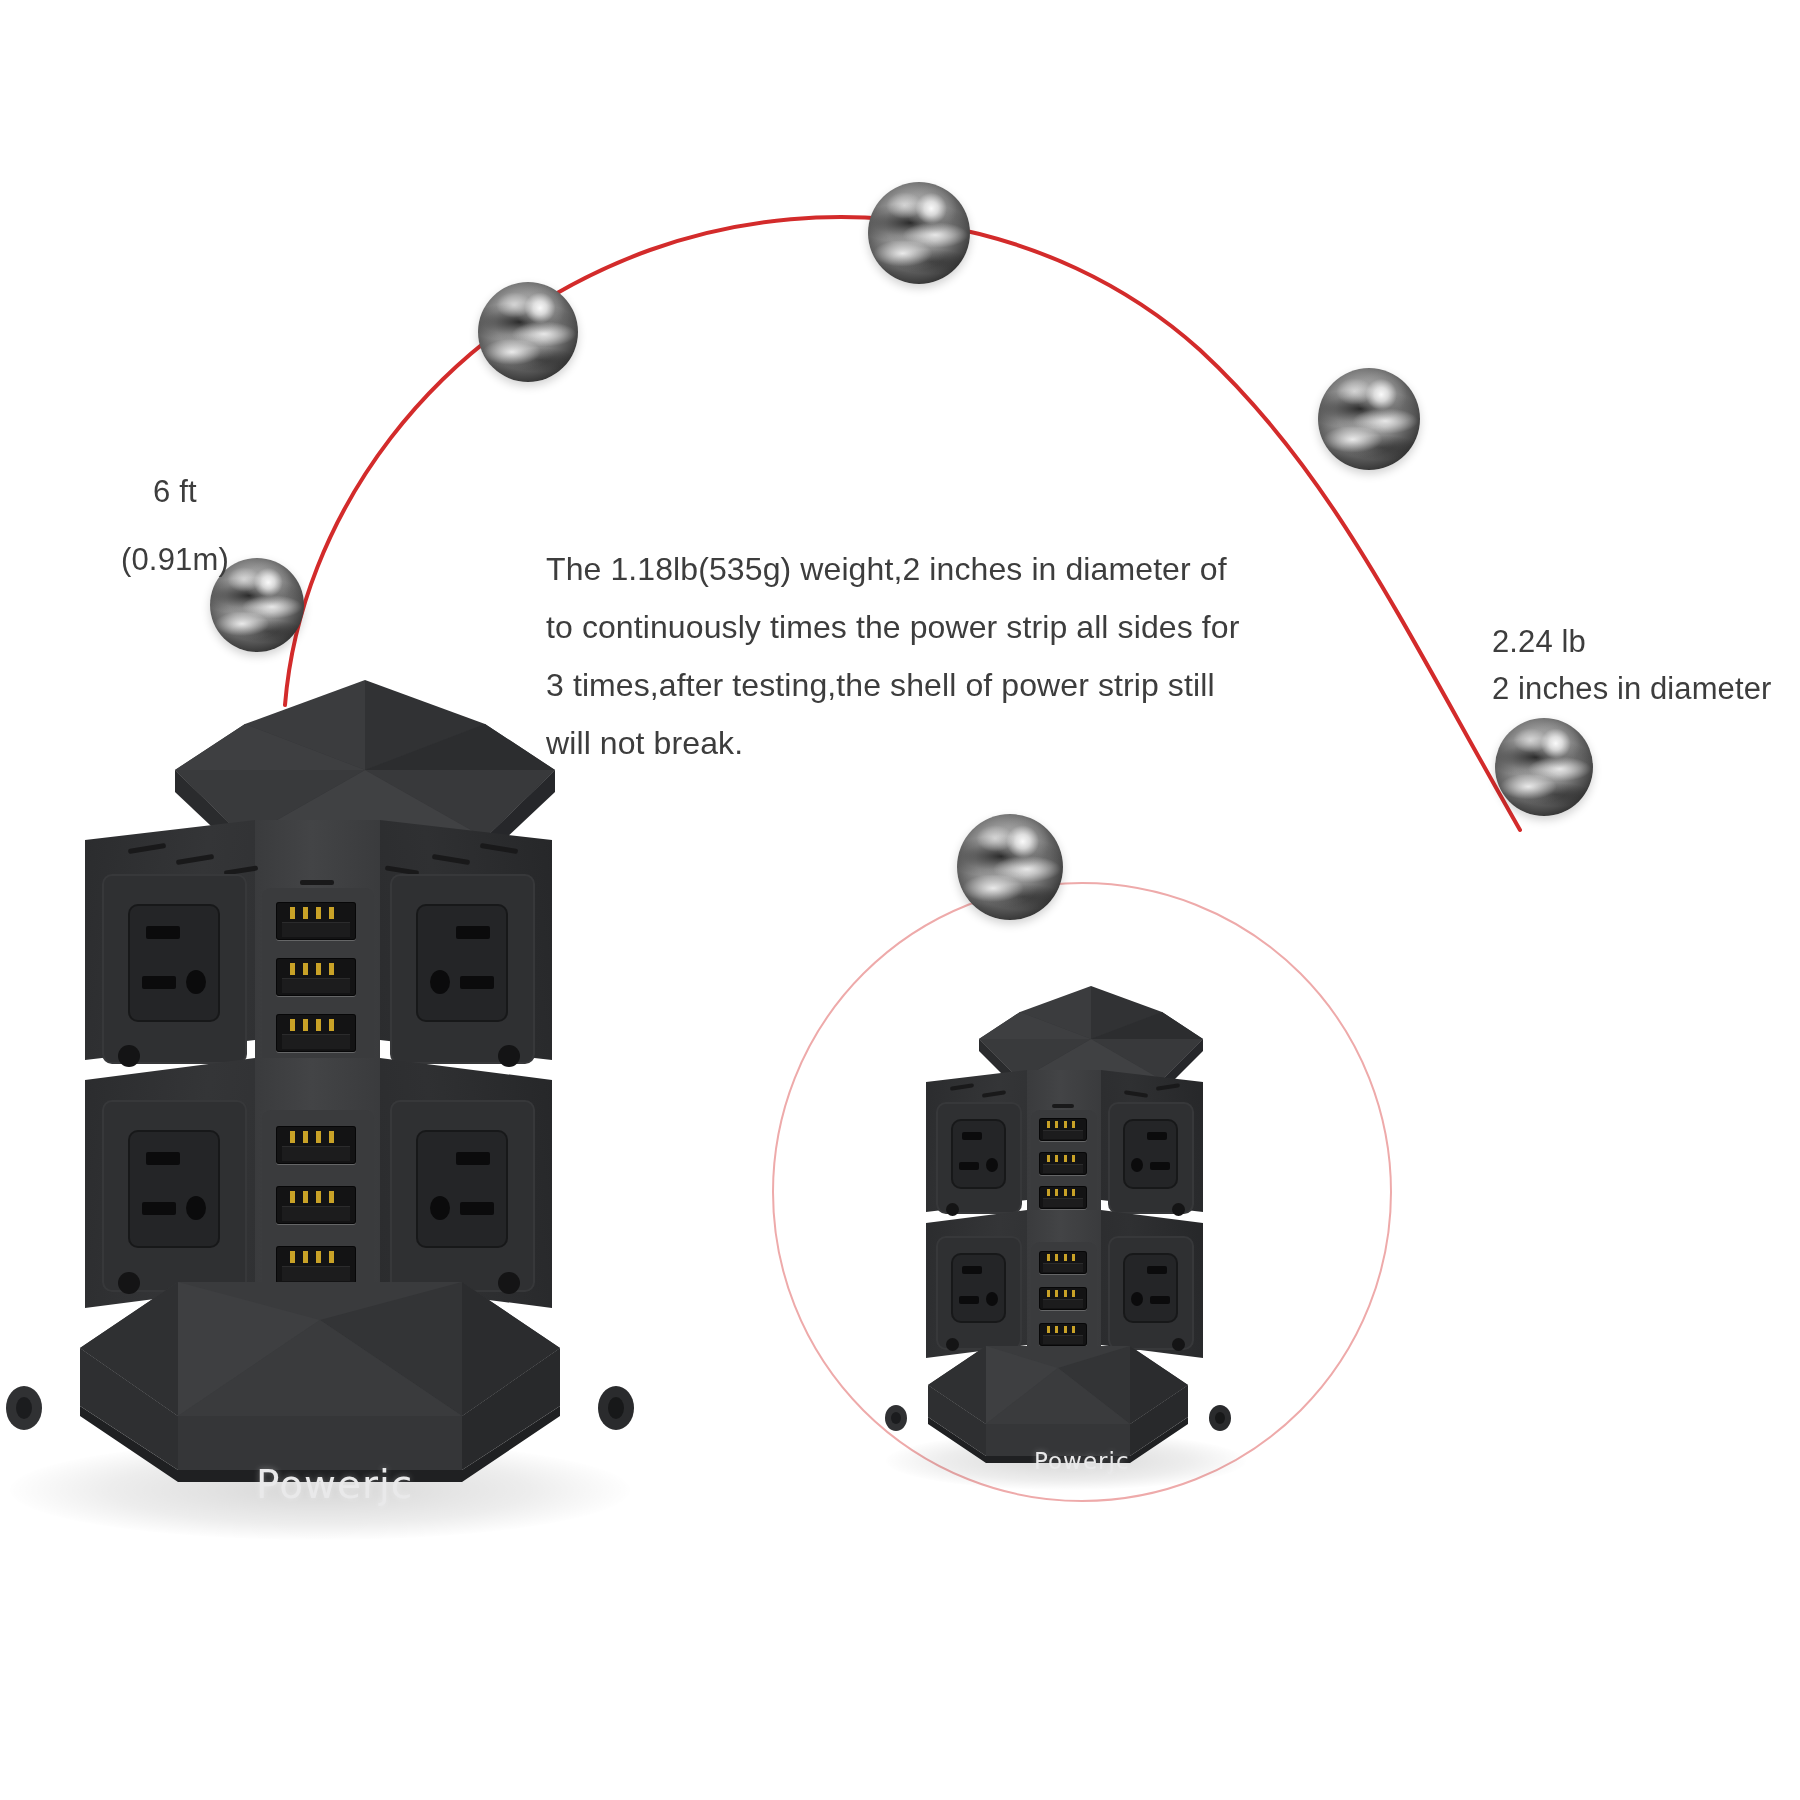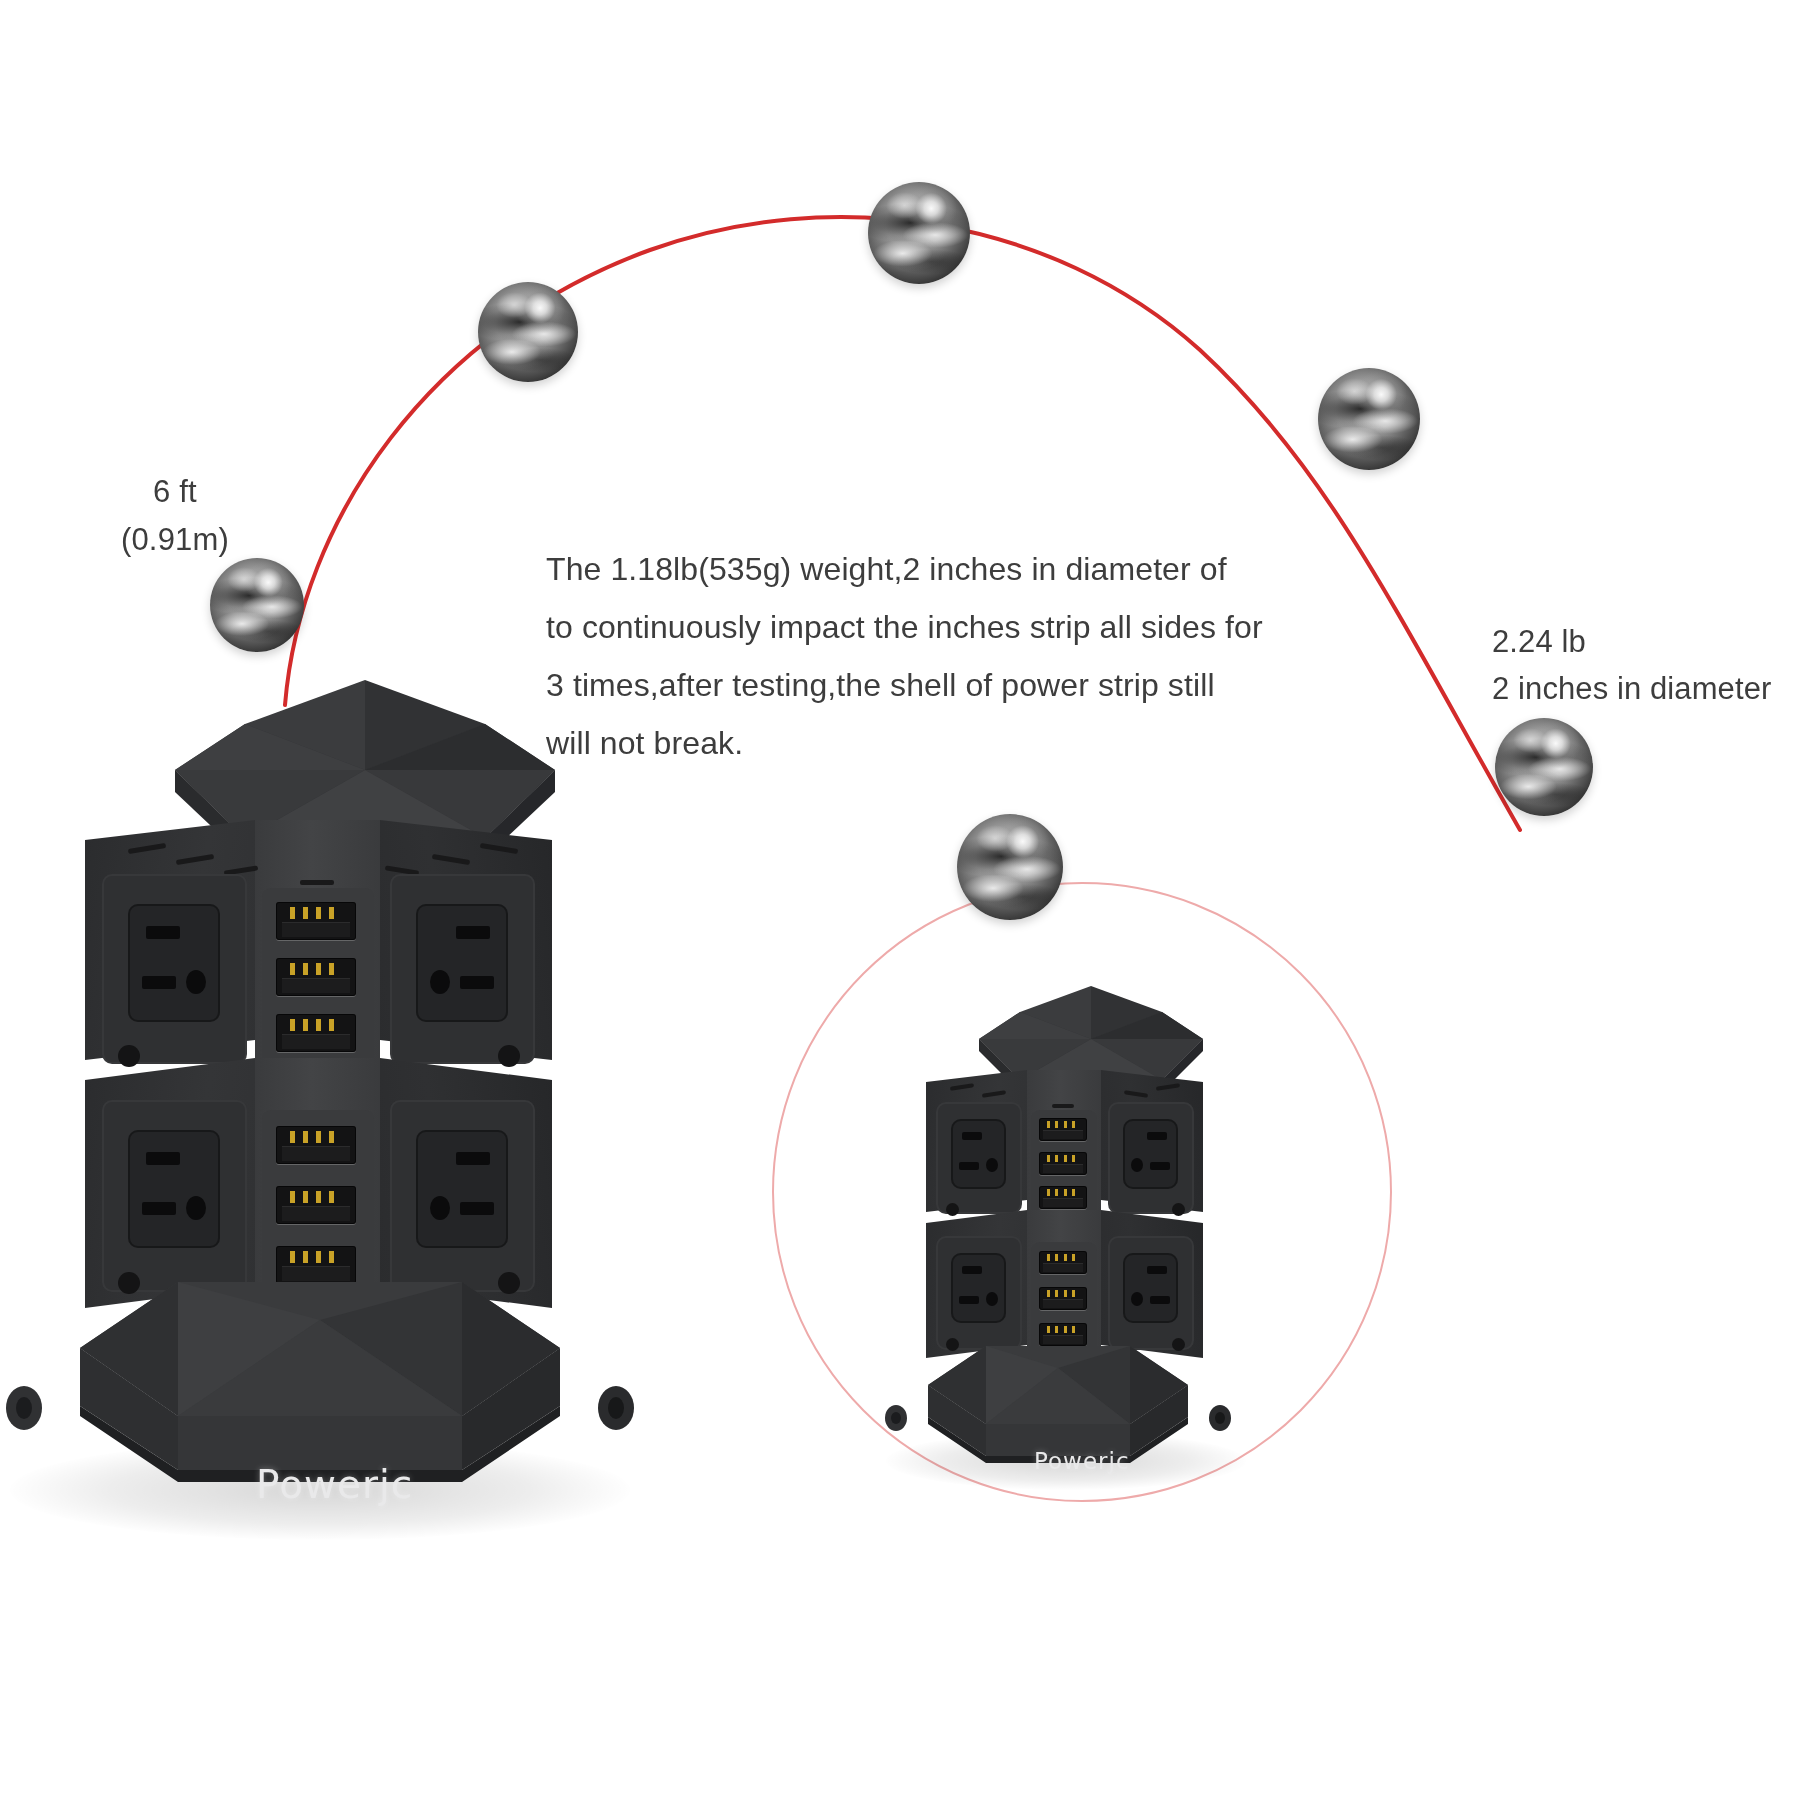--- a/index.html
+++ b/index.html
@@ -26,21 +26,21 @@
     position: absolute;
     left: 60px;
     top: 468px;
     width: 230px;
     text-align: center;
     font-size: 31px;
     line-height: 48px;
     color: #3d3d3d;
     letter-spacing: 0.2px;
   }
-  .label-3ft .l2 { display:block; }
+  .label-3ft .l2 { display:block;margin-top:20px; }
 
   .label-ball {
     position: absolute;
     left: 1492px;
     top: 618px;
     width: 320px;
     font-size: 31px;
     line-height: 47px;
     color: #3d3d3d;
     letter-spacing: 0.1px;
@@ -181,21 +181,21 @@
     <span class="l2">(0.91m)</span>
   </div>
 
   <div class="label-ball">
     <span>2.24 lb</span>
     <span class="l2">2 inches in diameter</span>
   </div>
 
   <div class="desc">
     <span>The 1.18lb(535g) weight,2 inches in diameter of</span>
-    <span>to continuously impact the inches strip all sides for</span>
+    <span>to continuously times the power strip all sides for</span>
     <span>3 times,after testing,the shell of power strip still</span>
     <span>will not break.</span>
   </div>
 
   <div class="tower-wrap" style="left:0px; top:700px; width:700px; height:900px;">
 
     <div class="shadow-floor" style="left:10px; top:740px; width:620px; height:100px;"></div>
 
     <svg width="560" height="230" viewBox="0 0 560 230" style="position:absolute; left:85px; top:-48px;">
 

